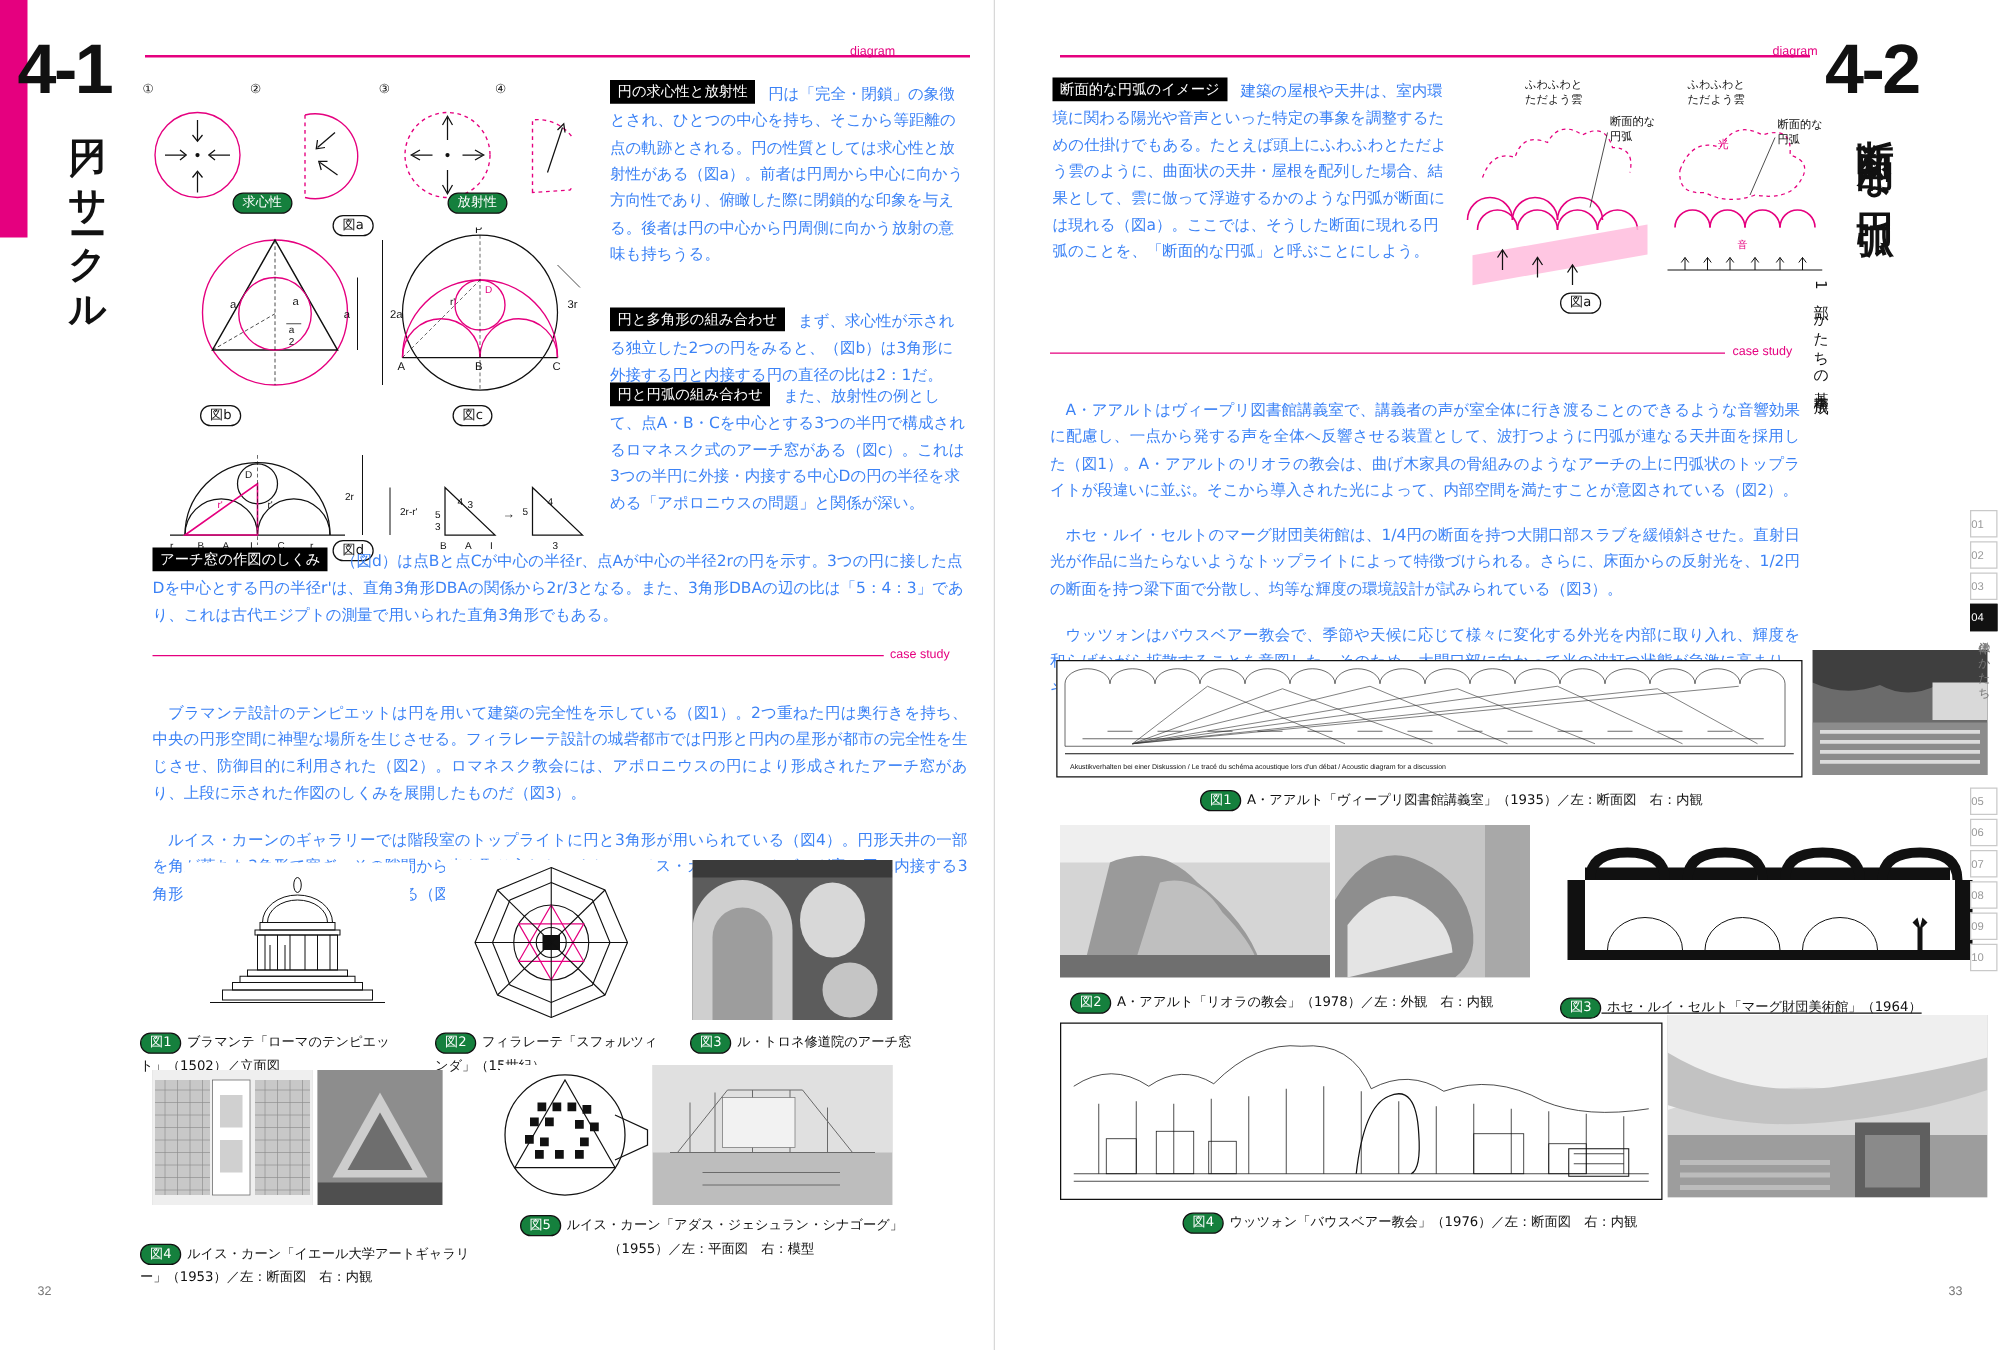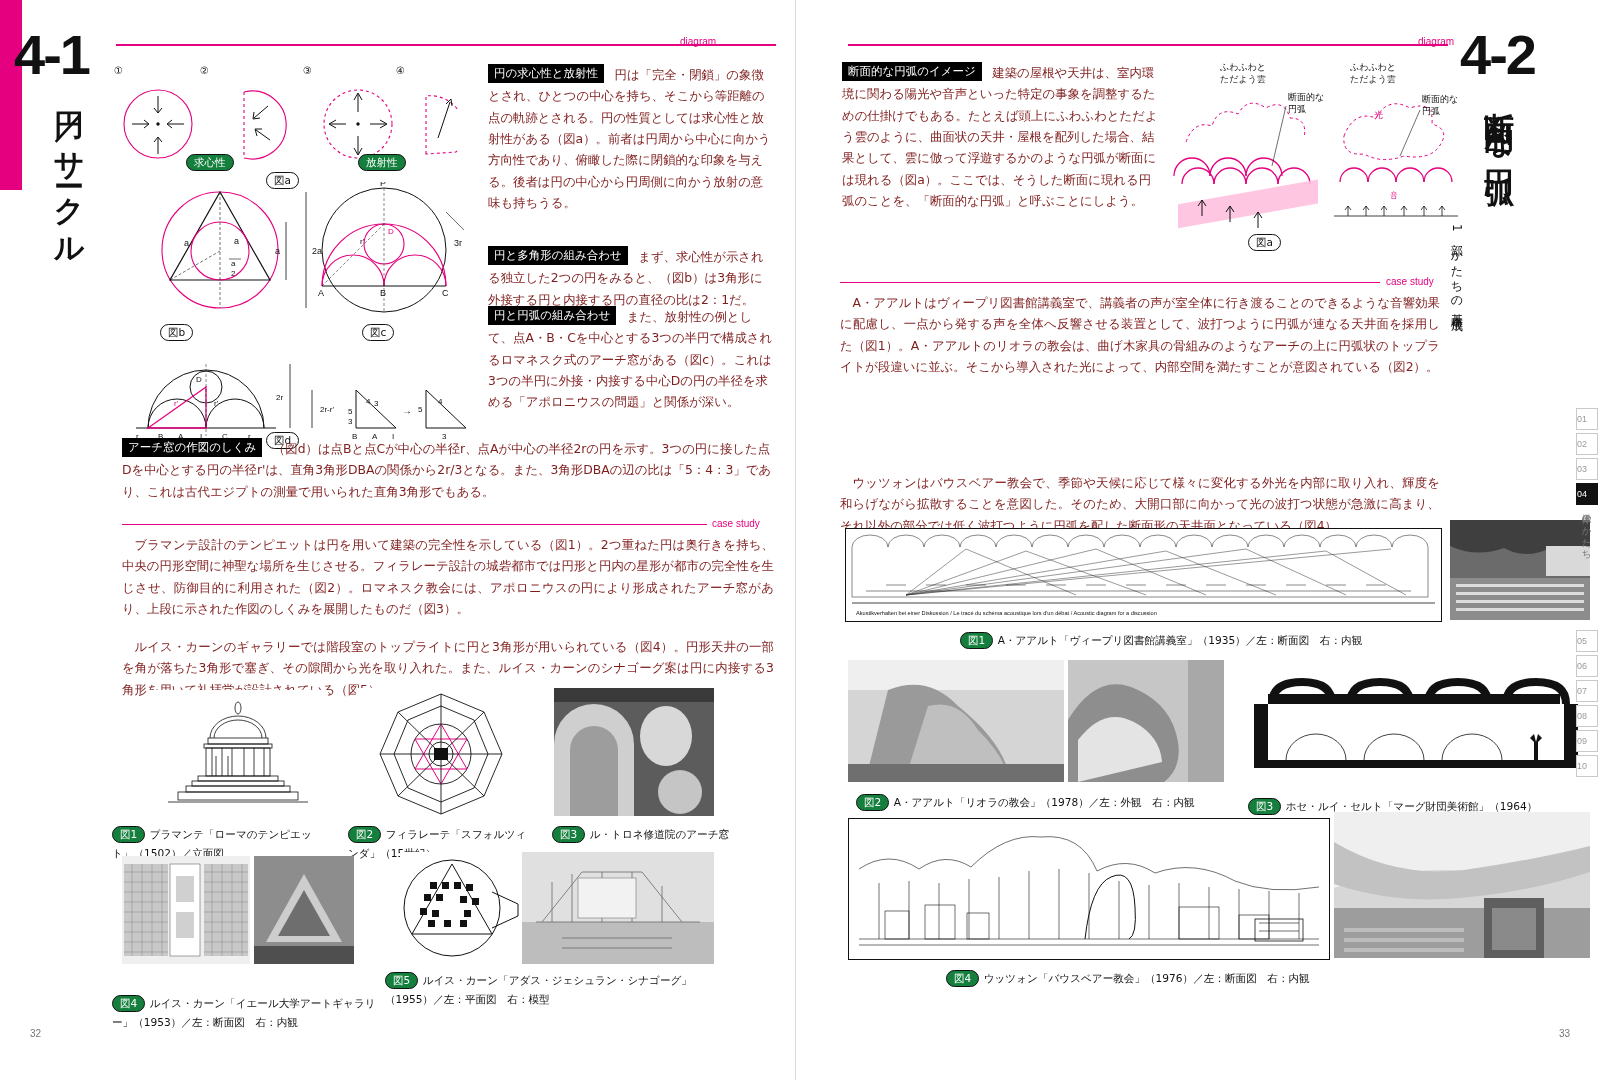--- a/index.html
+++ b/index.html
@@ -5,21 +5,21 @@
   html,body{margin:0;padding:0;background:#ffffff;}
   body{width:1600px;height:1080px;font-family:"Liberation Sans","DejaVu Sans",sans-serif;color:#111;overflow:hidden;}
   .page{position:relative;width:1600px;height:824px;}
 
   
   .spine{position:absolute;left:0;top:0;width:22px;height:190px;background:#e5007f;}
   .gutter{position:absolute;left:795px;top:0;width:1px;height:1080px;background:#d8d8d8;}
 
   
   .jp{font-family:"DejaVu Sans","Liberation Sans",sans-serif;}
-  .body-txt{font-size:12.4px;line-height:1.72;text-align:justify;color:#7f1d1d;}
+  .body-txt{font-size:12.4px;line-height:1.72;text-align:justify;color:#3b82f6;margin-top:25px;}
 
   
   .chapno{position:absolute;font-family:"Liberation Sans",sans-serif;font-weight:bold;font-size:56px;letter-spacing:-2px;color:#111;}
   .chaprule{position:absolute;height:2px;background:#e5007f;}
   .vtitle{position:absolute;writing-mode:vertical-rl;font-family:"DejaVu Sans",sans-serif;font-weight:bold;font-size:30px;letter-spacing:6px;color:#111;}
   .vtitle.small-v{font-size:12px;font-weight:normal;letter-spacing:2px;}
 
   .taglabel{position:absolute;font-size:10px;color:#e5007f;font-family:"Liberation Sans",sans-serif;}
   .tagrule{position:absolute;height:1px;background:#e5007f;}
 
@@ -357,21 +357,21 @@
         <path d="M40 86 h110 M40 96 h110"></path>
       </g>
       <rect x="56" y="26" width="58" height="40" fill="#f2f2f2" stroke="#777" stroke-width=".6"></rect>
     </svg>
   </div>
 
   <div style="position:absolute;left:112px;top:993px;width:270px;">
     <span class="figtag solid">図4</span>
     <span class="cap jp">ルイス・カーン「イエール大学アートギャラリー」（1953）／左：断面図　右：内観</span>
   </div>
-  <div style="position:absolute;left:385px;top:970px;width:330px;">
+  <div style="position:absolute;left:404px;top:970px;width:330px;text-align:center;">
     <span class="figtag solid">図5</span>
     <span class="cap jp">ルイス・カーン「アダス・ジェシュラン・シナゴーグ」（1955）／左：平面図　右：模型</span>
   </div>
 
   <div class="pageno" style="left:30px;top:1028px;">32</div>
 
   <div class="chapno" style="left:1460px;top:22px;">4-2</div>
   <div class="chaprule" style="left:848px;top:44px;width:600px;"></div>
   <div class="vtitle" style="left:1478px;top:88px;height:290px;">断面的な円弧</div>
   <div class="vtitle small-v" style="left:1448px;top:224px;height:140px;">1部 かたちの基本構成</div>
@@ -437,20 +437,21 @@
       </g>
     </svg>
   </div>
   <div style="position:absolute;left:1248px;top:232px;">
     <span class="figtag jp">図a</span>
   </div>
 
   <div class="tagrule" style="left:840px;top:282px;width:540px;"></div>
   <div class="taglabel" style="left:1386px;top:276px;">case study</div>
   <div class="body-txt jp" style="position:absolute;left:840px;top:292px;width:600px;text-indent:1em;">A・アアルトはヴィープリ図書館講義室で、講義者の声が室全体に行き渡ることのできるような音響効果に配慮し、一点から発する声を全体へ反響させる装置として、波打つように円弧が連なる天井面を採用した（図1）。A・アアルトのリオラの教会は、曲げ木家具の骨組みのようなアーチの上に円弧状のトップライトが段違いに並ぶ。そこから導入された光によって、内部空間を満たすことが意図されている（図2）。</div>
+  <div class="body-txt jp" style="position:absolute;left:840px;top:392px;width:600px;text-indent:1em;">ホセ・ルイ・セルトのマーグ財団美術館は、1/4円の断面を持つ大開口部スラブを緩傾斜させた。直射日光が作品に当たらないようなトップライトによって特徴づけられる。さらに、床面からの反射光を、1/2円の断面を持つ梁下面で分散し、均等な輝度の環境設計が試みられている（図3）。</div>
   <div class="body-txt jp" style="position:absolute;left:840px;top:472px;width:600px;text-indent:1em;">ウッツォンはバウスベアー教会で、季節や天候に応じて様々に変化する外光を内部に取り入れ、輝度を和らげながら拡散することを意図した。そのため、大開口部に向かって光の波打つ状態が急激に高まり、それ以外の部分では低く波打つように円弧を配した断面形の天井面となっている（図4）。</div>
 
   <div class="lineart" style="position:absolute;left:845px;top:528px;width:595px;height:92px;border:1px solid #111;">
     <svg width="595" height="92" viewBox="0 0 595 92">
       <g stroke="#111" fill="none" stroke-width=".5">
         <path d="M6 18 A18 12 0 0 1 42 18 A18 12 0 0 1 78 18 A18 12 0 0 1 114 18 A18 12 0 0 1 150 18 A18 12 0 0 1 186 18 A18 12 0 0 1 222 18 A18 12 0 0 1 258 18 A18 12 0 0 1 294 18 A18 12 0 0 1 330 18 A18 12 0 0 1 366 18 A18 12 0 0 1 402 18 A18 12 0 0 1 438 18 A18 12 0 0 1 474 18 A18 12 0 0 1 510 18 A18 12 0 0 1 546 18 A18 12 0 0 1 582 18"></path>
         <line x1="6" y1="68" x2="582" y2="68"></line>
         <line x1="6" y1="18" x2="6" y2="68"></line>
         <line x1="582" y1="18" x2="582" y2="68"></line>
         <g opacity=".85">
@@ -523,21 +524,21 @@
         <path d="M126 100 A30 26 0 0 1 186 100"></path>
         <path d="M204 100 A30 26 0 0 1 264 100"></path>
       </g>
       <path d="M300 100 l0 -18 l4 -4 l-4 -4 l-2 8 l-2 -8 l-4 4 l4 4 l0 18 Z" fill="#111"></path>
     </svg>
   </div>
   <div style="position:absolute;left:856px;top:792px;">
     <span class="figtag solid">図2</span>
     <span class="cap jp">A・アアルト「リオラの教会」（1978）／左：外観　右：内観</span>
   </div>
-  <div style="position:absolute;left:1248px;top:796px;">
+  <div style="position:absolute;left:1248px;top:796px;text-decoration:underline;">
     <span class="figtag solid">図3</span>
     <span class="cap jp">ホセ・ルイ・セルト「マーグ財団美術館」（1964）</span>
   </div>
 
   <div class="lineart" style="position:absolute;left:848px;top:818px;width:480px;height:140px;border:1px solid #111;">
     <svg width="480" height="140" viewBox="0 0 480 140">
       <g stroke="#111" fill="none" stroke-width=".6">
         <path d="M10 50 q30 -20 60 0 q26 -18 52 -2 q34 -34 70 -30 q40 -4 56 34 q30 -16 58 2 q40 -14 80 8 q34 14 84 6"></path>
         <line x1="10" y1="120" x2="470" y2="120"></line>
         <g>

